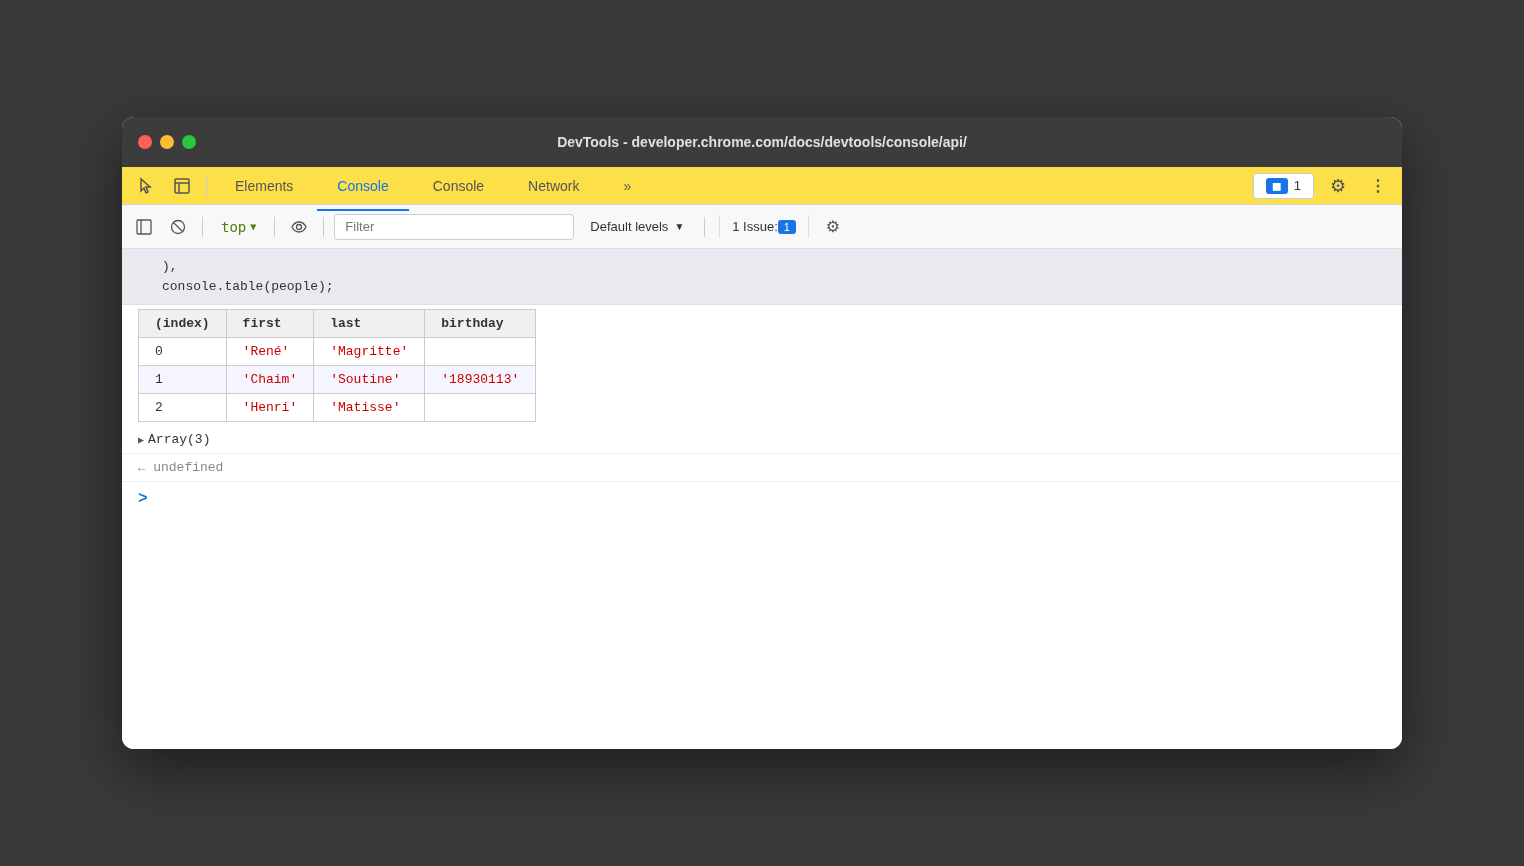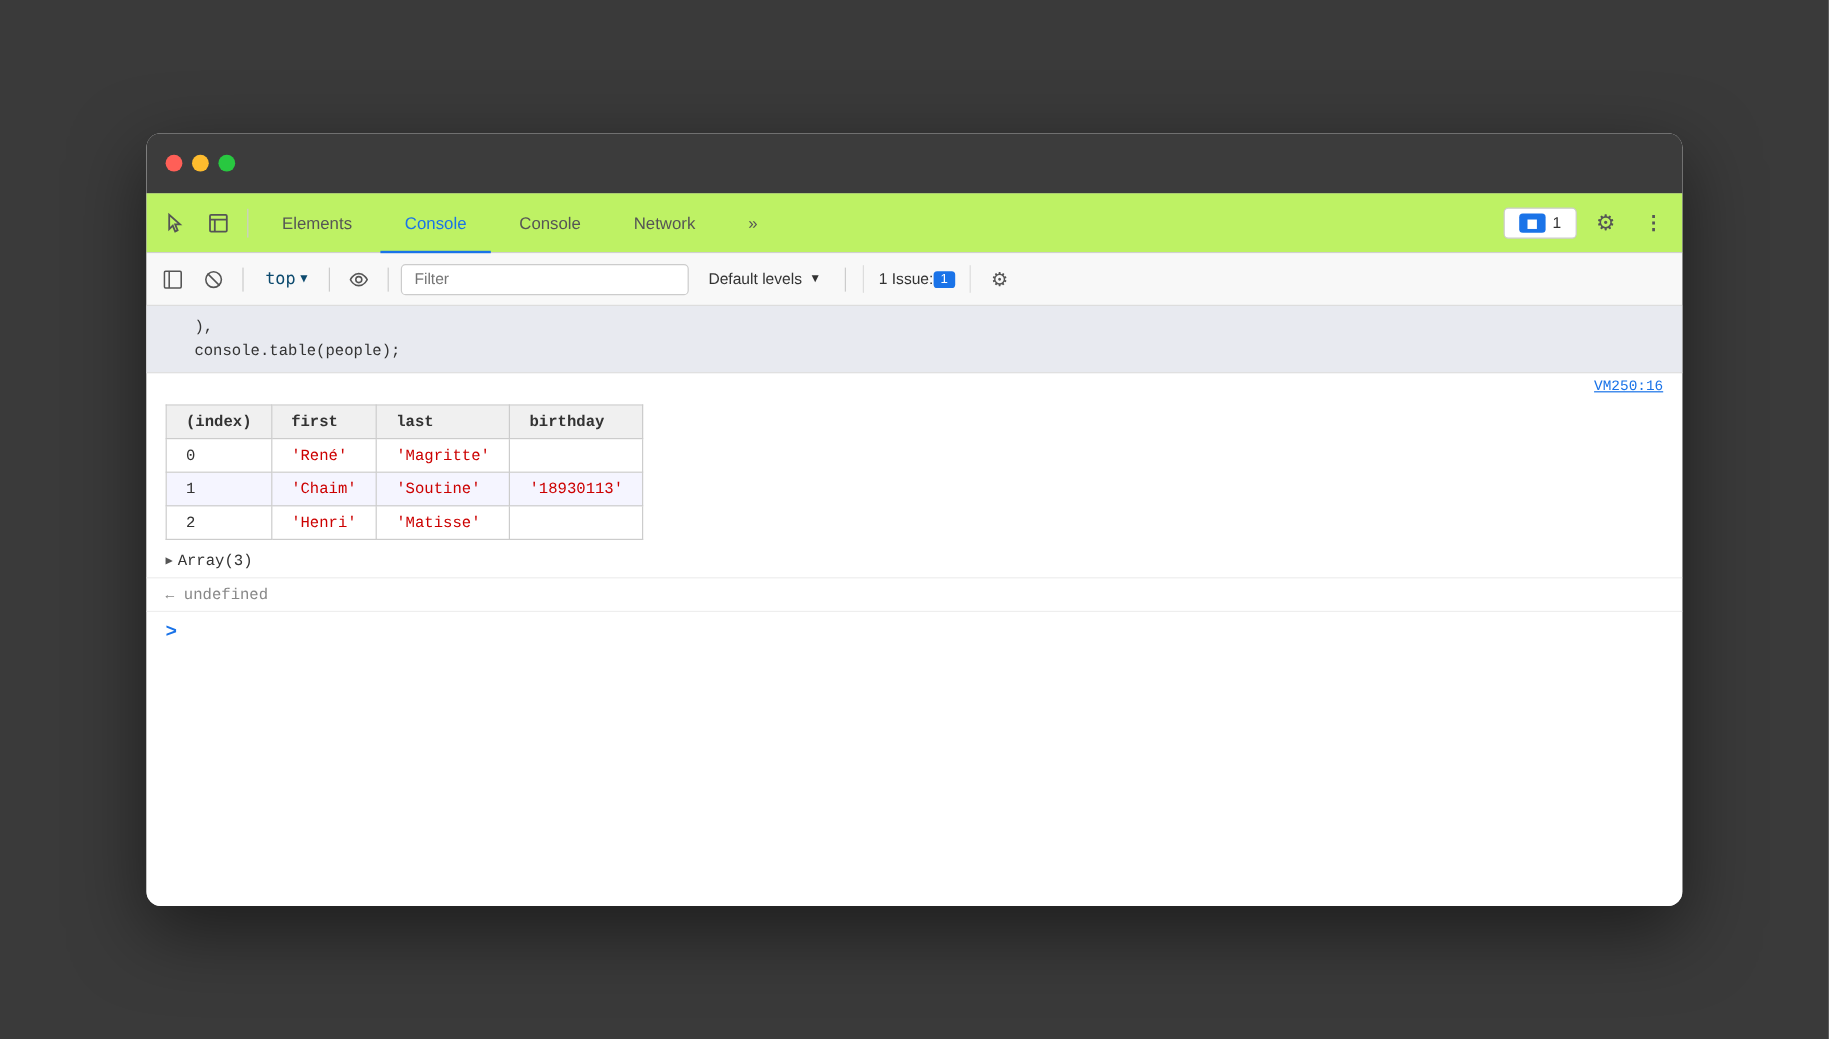--- a/index.html
+++ b/index.html
@@ -44,22 +44,22 @@
       position: absolute;
       left: 50%;
       transform: translateX(-50%);
       color: #e0e0e0;
       font-size: 14px;
       font-weight: 600;
       white-space: nowrap;
     }
     
     .tab-bar {
-      background: #bef264;
-      height: 50px;
+      background: #fde047;
+      height: 38px;
       display: flex;
       align-items: center;
       border-bottom: 1px solid #d0d0d0;
       padding: 0 8px;
       gap: 4px;
       justify-content: center;
     }
     .tab-icon-btn {
       width: 32px;
       height: 32px;
@@ -166,21 +166,21 @@
       height: 20px;
       background: #ccc;
       margin: 0 4px;
     }
     .top-selector {
       display: flex;
       align-items: center;
       gap: 4px;
       padding: 4px 8px;
       font-size: 14px;
-      color: #0c4a6e;
+      color: #4d7c0f;
       cursor: pointer;
       font-family: monospace;
     }
     .filter-input {
       flex: 0 0 240px;
       height: 26px;
       border: 1px solid #ccc;
       border-radius: 4px;
       padding: 0 10px;
       font-size: 13px;
@@ -305,20 +305,21 @@
 <body>
 
 <div class="window">
 
   <div class="title-bar">
     <div class="traffic-lights">
       <div class="traffic-light tl-red"></div>
       <div class="traffic-light tl-yellow"></div>
       <div class="traffic-light tl-green"></div>
     </div>
+    <div class="title-text">DevTools - developer.chrome.com/docs/devtools/console/api/</div>
   </div>
 
   <div class="tab-bar">
     <div class="tab-icon-btn">
       <svg width="18" height="18" viewBox="0 0 18 18" fill="none">
         <path d="M4 2L4 14L7 11L9 16L11 15L9 10L13 10Z" stroke="#555" stroke-width="1.5" fill="none"></path>
       </svg>
     </div>
     <div class="tab-icon-btn">
       <svg width="18" height="18" viewBox="0 0 18 18" fill="none">
@@ -397,21 +398,20 @@
     <div class="gear-toolbar-btn">⚙</div>
   </div>
 
   <div class="console-content">
 
     <div class="console-code-block">
       <div>),</div>
       <div>console.table(people);</div>
     </div>
 
-    <div class="vm-link">VM250:16</div>
 
     <table class="data-table">
       <thead>
         <tr>
           <th>(index)</th>
           <th>first</th>
           <th>last</th>
           <th>birthday</th>
         </tr>
       </thead>

